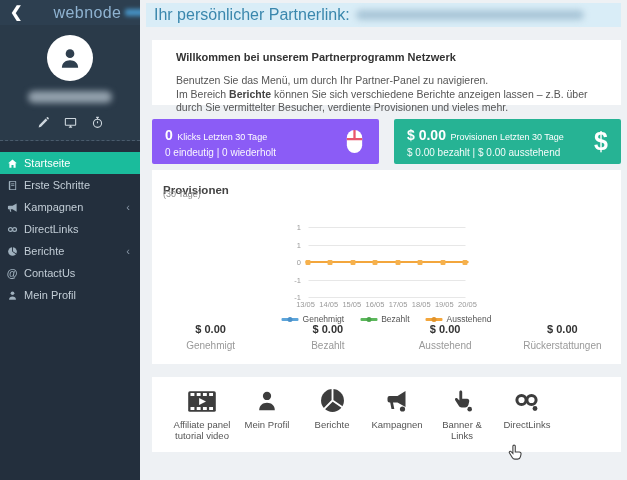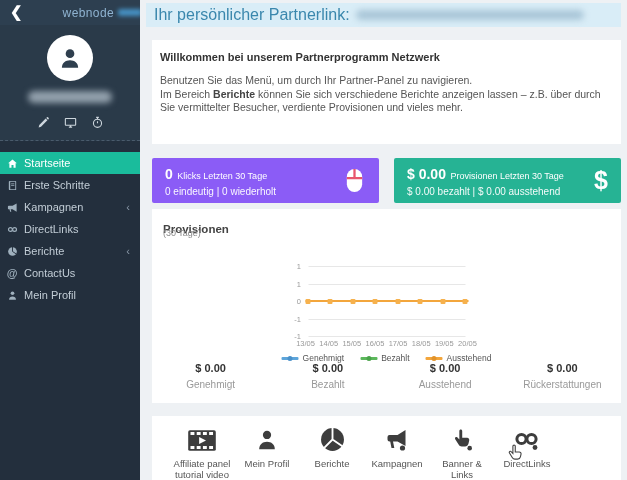--- a/index.html
+++ b/index.html
@@ -3,21 +3,21 @@
 <meta charset="utf-8">
 <style>
   html,body{margin:0;padding:0;width:627px;height:480px;overflow:hidden;
     font-family:"Liberation Sans", sans-serif;background:#eef1f4;}
   *{box-sizing:border-box;}
 
   
   .sidebar{position:absolute;left:0;top:0;width:140px;height:480px;background:#232f3d;}
   .side-header{height:25px;background:#2d3f50;display:flex;align-items:center;}
   .back{color:#fff;font-size:15px;font-weight:bold;padding:0 9px 2px 10px;cursor:pointer;line-height:1;}
-  .logo{color:#8fb3d1;font-size:12px;letter-spacing:.4px;display:flex;align-items:center;margin-left:31px;}
+  .logo{color:#8fb3d1;font-size:16px;letter-spacing:.4px;display:flex;align-items:center;margin-left:22px;}
   .logo-suffix{display:inline-block;width:24px;height:7px;background:#4a9fd6;filter:blur(2px);
     border-radius:2px;margin-left:4px;opacity:.85;}
   .profile{background:#2a3a49;padding:10px 0 11px;text-align:center;border-bottom:1px dashed #4a5b6c;}
   .avatar{width:46px;height:46px;border-radius:50%;background:#fff;margin:0 auto;
     display:flex;align-items:center;justify-content:center;}
   .name-blur{width:84px;height:12px;border-radius:6px;background:#93a1ad;filter:blur(3px);margin:10px auto 13px;}
   .profile-icons{display:flex;justify-content:center;gap:14px;align-items:center;}
   .picon{width:13px;height:13px;color:#cdd6dd;cursor:pointer;}
   .picon svg{width:13px;height:13px;display:block;}
 
@@ -31,21 +31,21 @@
   .mi.active .mi-ic{color:#fff;}
   .mi-ch{margin-left:auto;color:#8a99a8;font-size:11px;line-height:1;}
 
   
   .content{position:absolute;left:140px;top:0;width:487px;height:480px;background:#eef1f4;overflow:hidden;}
   .linkbar{margin:3px 6px 0 6px;height:24px;background:#d9edf7;display:flex;align-items:center;
     padding:0 8px;color:#3a87ad;font-size:16px;}
   .link-blur{width:228px;height:10px;background:#a9c6d8;border-radius:5px;filter:blur(3px);margin-left:6px;cursor:pointer;}
 
   .card{background:#fff;margin:0 6px 0 12px;}
-  .welcome{margin-top:13px;padding:11px 8px 10px;font-size:10.5px;color:#555;line-height:13.3px;height:104px;}
+  .welcome{margin-top:13px;padding:11px 24px 10px;font-size:10.5px;color:#555;line-height:13.3px;height:65px;}
   .welcome h1{font-size:11px;margin:0 0 10px;color:#333;font-weight:bold;}
   .welcome b{color:#444;}
 
   .statrow{display:flex;gap:15px;margin:14px 6px 0 12px;}
   .stat{flex:1;height:45px;border-radius:2px;color:#fff;display:flex;align-items:center;padding:0 13px;}
   .stat.red{background:#8b5cf6;}
   .stat.green{background:#26b394;}
   .stat .txt{flex:1;}
   .stat .big{font-size:14px;font-weight:bold;}
   .stat .lbl{font-size:9px;}

